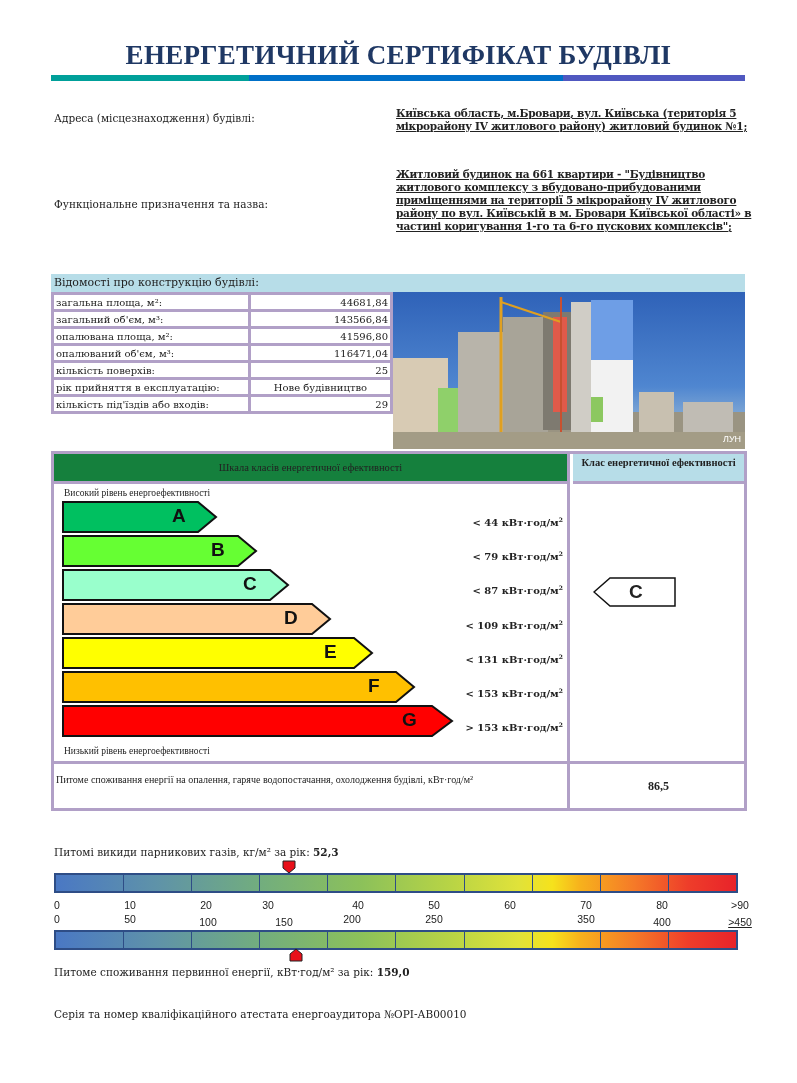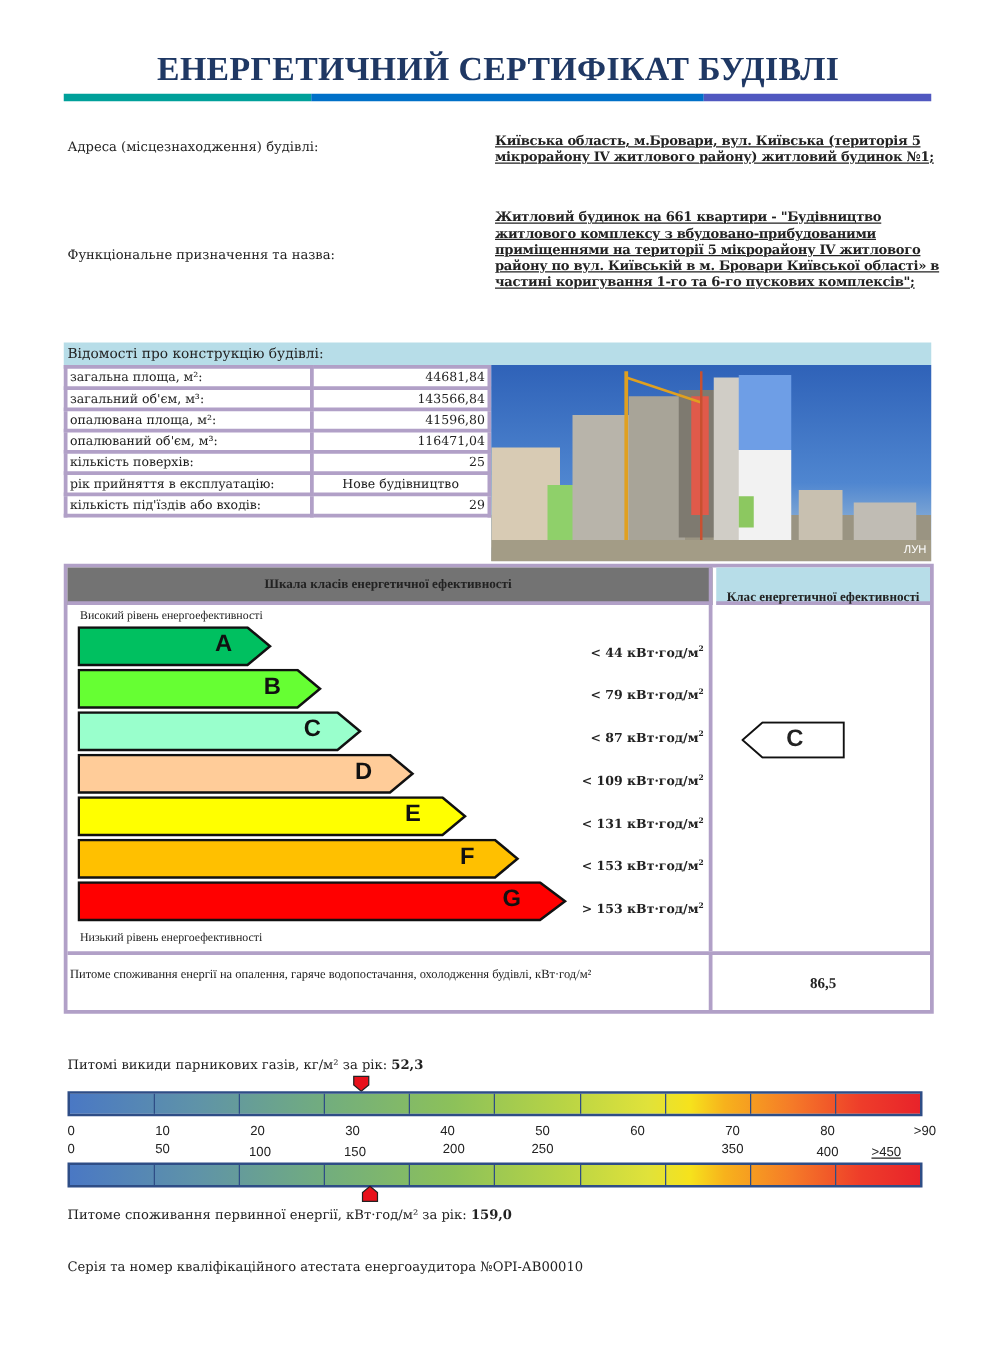--- a/index.html
+++ b/index.html
@@ -9,22 +9,22 @@
   .title-bar div { height: 6px; }
   .lbl { position: absolute; font-size: 10.5px; color: #222; font-family: "DejaVu Serif", serif; }
   .val { position: absolute; left: 396px; width: 360px; font-size: 10.5px; font-weight: bold; text-decoration: underline; line-height: 13px; font-family: "DejaVu Serif", serif; letter-spacing: -0.25px; }
   .cons-head { position: absolute; left: 51px; top: 274px; width: 694px; height: 18px; background: #b7dde8; font-size: 11px; padding: 2px 3px; font-family: "DejaVu Serif", serif; }
   .cons-table { position: absolute; left: 51px; top: 292px; width: 342px; border-collapse: collapse; }
   .cons-table td { border: 3px solid #b1a0c7; font-size: 10px; height: 17px; padding: 0 2px; font-family: "DejaVu Serif", serif; white-space: nowrap; }
   .cons-table td.v { text-align: right; width: 142px; }
   .cons-table td.c { text-align: center; }
   .photo { position: absolute; left: 393px; top: 292px; width: 352px; height: 157px; overflow: hidden; background: linear-gradient(180deg,#2f62b8 0%, #4f86d0 60%, #8fb2d6 85%, #a7a49a 100%); }
   .scale-table { position: absolute; left: 51px; top: 451px; width: 696px; height: 360px; border: 3px solid #b1a0c7; }
-  .st-head-l { position: absolute; left: 0; top: 0; width: 516px; height: 30px; background: #737373; border-right: 3px solid #b1a0c7; border-bottom: 3px solid #b1a0c7; font-weight: bold; font-size: 10.5px; text-align: center; line-height: 28px; font-family: "Liberation Serif", serif; }
-  .st-head-r { position: absolute; left: 519px; top: 0; width: 171px; height: 30px; background: #b7dde8; border-bottom: 3px solid #b1a0c7; font-weight: bold; font-size: 10.5px; text-align: center; line-height: 13px; padding-top: 18px; font-family: "Liberation Serif", serif; }
+  .st-head-l { position: absolute; left: 0; top: 0; width: 516px; height: 30px; background: #15803d; border-right: 3px solid #b1a0c7; border-bottom: 3px solid #b1a0c7; font-weight: normal; font-size: 10.5px; text-align: center; line-height: 28px; font-family: "Liberation Serif", serif; }
+  .st-head-r { position: absolute; left: 519px; top: 0; width: 171px; height: 30px; background: #b7dde8; border-bottom: 3px solid #b1a0c7; font-weight: bold; font-size: 10.5px; text-align: center; line-height: 13px; padding-top: 2px; font-family: "Liberation Serif", serif; }
   .st-body-l { position: absolute; left: 0; top: 30px; width: 516px; height: 277px; border-right: 3px solid #b1a0c7; padding-left: 44px; }
   .st-body-r { position: absolute; left: 519px; top: 30px; width: 171px; height: 277px; }
   .st-foot { position: absolute; left: 0; top: 307px; width: 690px; height: 47px; border-top: 3px solid #b1a0c7; }
   .st-foot-l { position: absolute; left: 0; top: 0; width: 516px; height: 44px; border-right: 3px solid #b1a0c7; font-size: 10px; padding: 8px 2px; line-height: 15px; font-family: "Liberation Serif", serif; }
   .st-foot-r { position: absolute; left: 519px; top: 0; width: 171px; height: 44px; text-align: center; font-weight: bold; font-size: 12px; line-height: 44px; font-family: "Liberation Serif", serif; }
   .hi-lbl, .lo-lbl { position: absolute; left: 10px; font-size: 9.5px; font-family: "Liberation Serif", serif; }
   .band { position: absolute; left: 8px; height: 32px; }
   .band svg { position: absolute; left: 0; top: 0; }
   .band .letter { position: absolute; top: 4px; font-family: "Liberation Sans", sans-serif; font-weight: bold; font-size: 19px; color: #111; }
   .thr { position: absolute; right: 4px; width: 160px; text-align: right; font-weight: bold; font-size: 10px; font-family: "DejaVu Serif", serif; }
@@ -201,39 +201,39 @@
     <div></div>
     <div></div>
     <div></div>
     <div></div>
 </div>
 
 <div class="ticks" style="top:899px;">
   <span style="left:12px;">0</span>
   <span style="left:85px;">10</span>
   <span style="left:161px;">20</span>
-  <span style="left:237px;">30</span>
+  <span style="left:223px;">30</span>
   <span style="left:313px;">40</span>
   <span style="left:389px;">50</span>
   <span style="left:465px;text-align:right;">60</span>
   <span style="left:541px;">70</span>
   <span style="left:617px;">80</span>
   <span style="left:695px;">&gt;90</span>
 </div>
 <div class="ticks" style="top:913px;">
   <span style="left:12px;">0</span>
   <span style="left:85px;">50</span>
   <span style="left:163px;top:3px;">100</span>
   <span style="left:239px;top:3px;">150</span>
-  <span style="left:318px;text-align:right;">200</span>
+  <span style="left:307px;text-align:right;">200</span>
   <span style="left:389px;">250</span>
   <span style="left:465px;top:17px;">300</span>
   <span style="left:541px;">350</span>
   <span style="left:617px;top:3px;">400</span>
-  <span style="left:664px;top:3px;text-decoration:underline;">&gt;450</span>
+  <span style="left:695px;top:3px;text-decoration:underline;">&gt;450</span>
 </div>
 
 <div class="bar" style="top:930px;background:linear-gradient(90deg,#4a78c4 0%,#5f93a8 15%,#72ad7e 30%,#8cc15a 45%,#b8d445 58%,#e0e23a 68%,#f6e21c 73%,#f7b21c 77%,#f57a28 85%,#ee3d2a 93%,#e8232a 100%);">
   <div></div>
     <div></div>
     <div></div>
     <div></div>
     <div></div>
     <div></div>
     <div></div>

